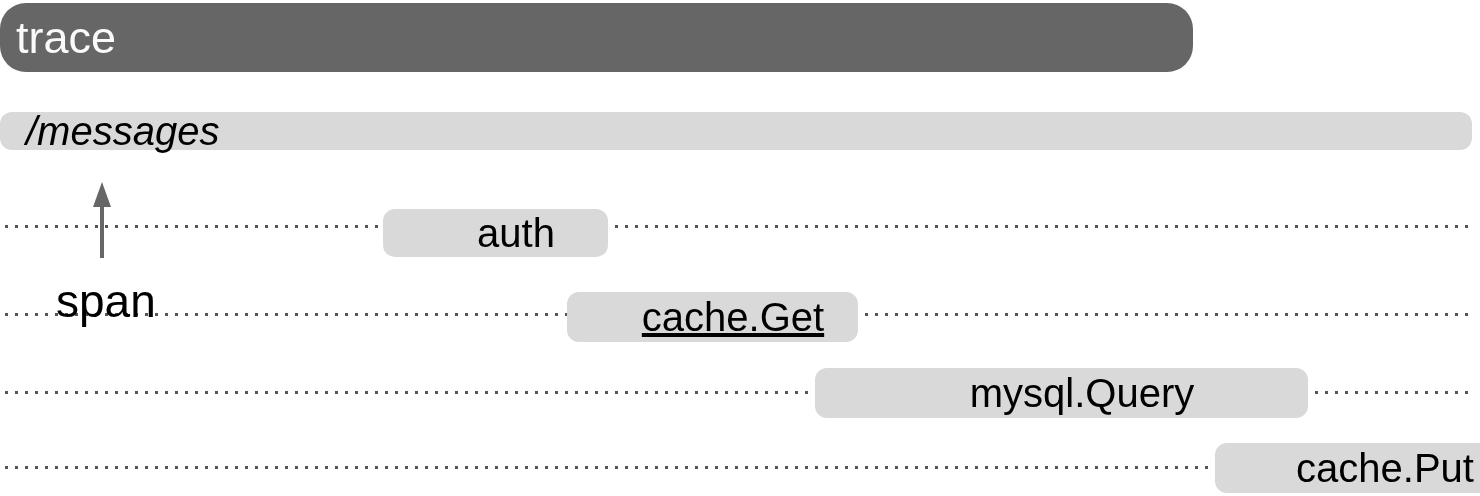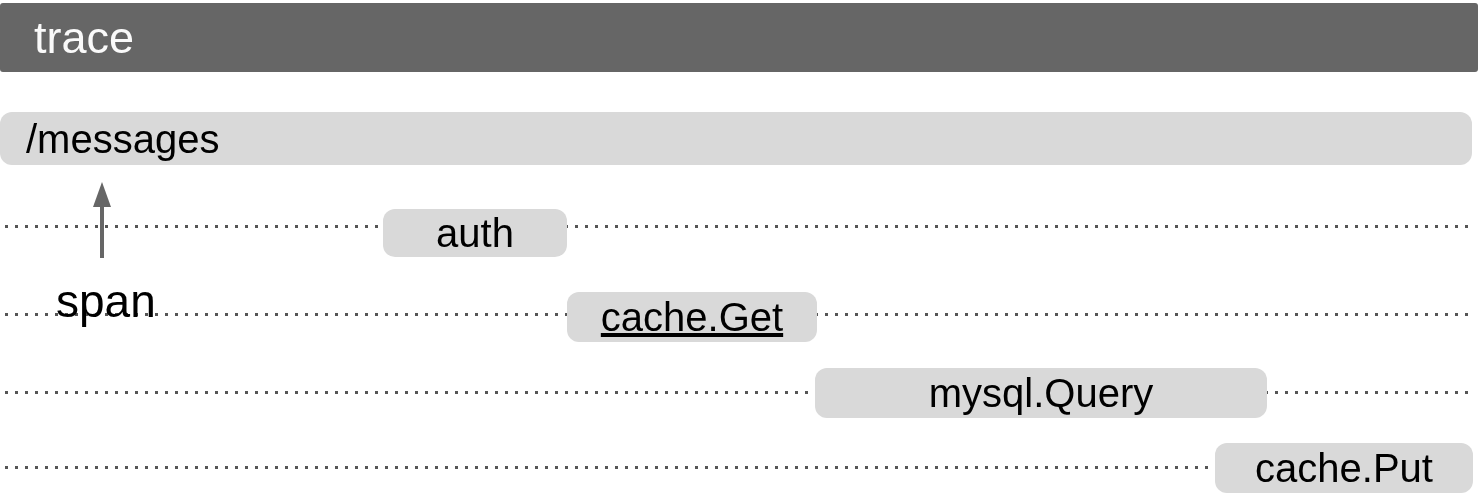--- a/index.html
+++ b/index.html
@@ -14,49 +14,50 @@
     background: #ffffff;
     font-family: "Liberation Sans", sans-serif;
     overflow: hidden;
   }
 
   
   .trace-bar {
     position: absolute;
     left: 0;
     top: 3px;
-    width: 1478px;
+    width: 1193px;
     height: 69px;
     box-sizing: border-box;
     background: var(--trace-bar-bg, #666666);
-    border-radius: 3px;
+    border-radius: 26px;
     display: flex;
     align-items: center;
-    padding-left: 34px;
+    padding-left: 16px;
     color: var(--trace-text, #fafafa);
     font-size: 45px;
     line-height: 1;
   }
 
   
   .root-bar {
     position: absolute;
     left: 0;
     top: 112px;
     width: 1472px;
-    height: 53px;
+    height: 38px;
     box-sizing: border-box;
     background: var(--span-box-bg, #d9d9d9);
     border-radius: 12px;
     display: flex;
     align-items: center;
     padding-left: 26px;
     color: var(--span-text, #000000);
     font-size: 40px;
     line-height: 1;
+    font-style: italic;
   }
 
   
   .dotline {
     position: absolute;
     left: 5px;
     width: 1470px;
     height: 3px;
     background: repeating-linear-gradient(
       to right,
@@ -74,20 +75,21 @@
     position: absolute;
     background: var(--span-box-bg, #d9d9d9);
     border-radius: 12px;
     display: flex;
     align-items: center;
     justify-content: center;
     color: var(--span-text, #000000);
     font-size: 40px;
     line-height: 1;
     z-index: 2;
+    padding-left: 41px;
   }
   .span-auth        { left: 383px;  top: 209px; width: 184px; height: 48px; }
   .span-cache-get   { left: 567px;  top: 292px; width: 250px; height: 50px; text-decoration: underline; }
   .span-mysql-query { left: 815px;  top: 368px; width: 452px; height: 50px; }
   .span-cache-put   { left: 1215px; top: 443px; width: 258px; height: 50px; }
 
   
   .arrow-shaft {
     position: absolute;
     left: 100px;

